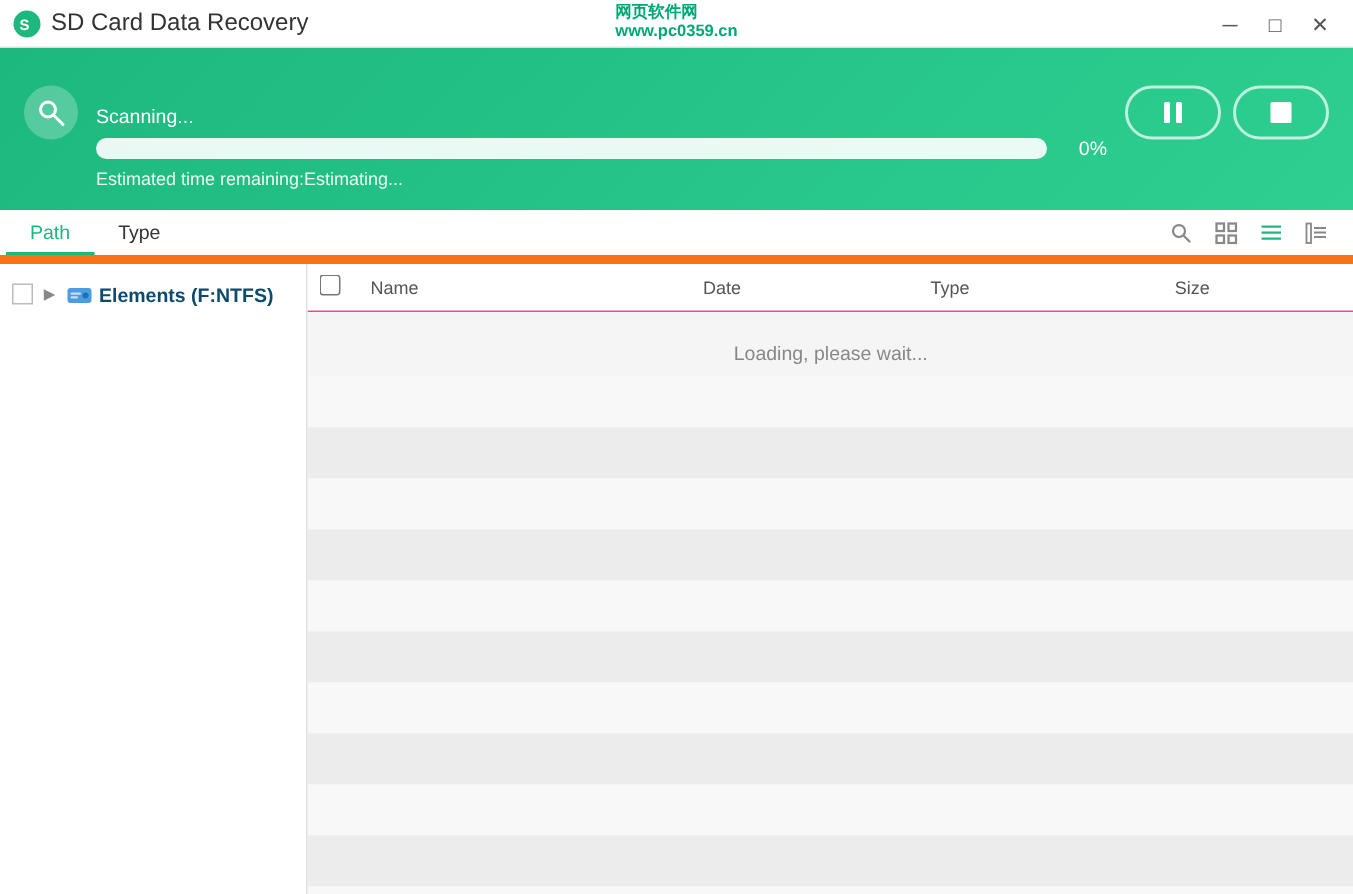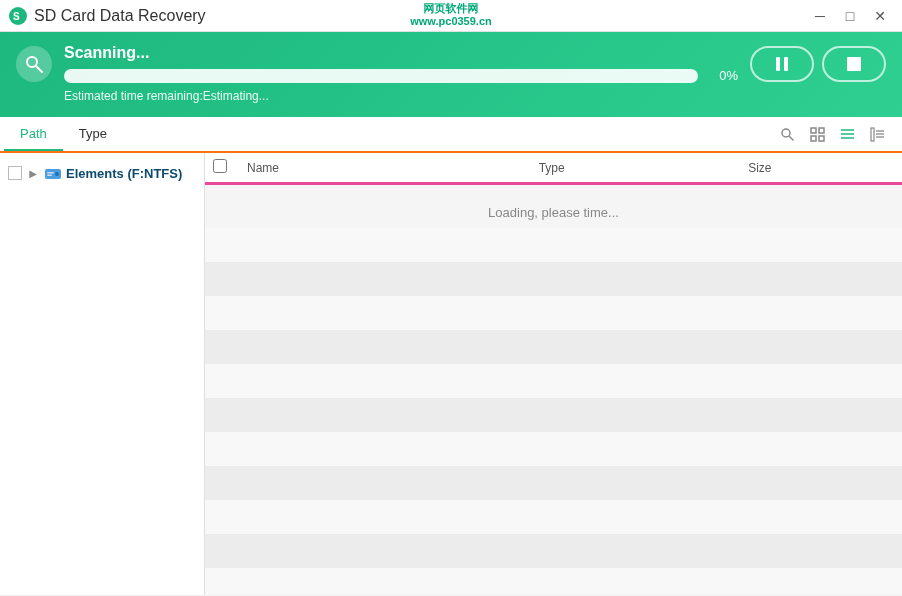--- a/index.html
+++ b/index.html
@@ -35,21 +35,21 @@
     }
     .title-bar-watermark {
       position: absolute;
       top: 2px;
       left: 50%;
       transform: translateX(-50%);
       color: #00a878;
       font-size: 11px;
       font-weight: bold;
       line-height: 1.2;
-      text-align: center;
+      text-align: left;
     }
     .title-bar-controls {
       display: flex;
       gap: 2px;
       margin-left: auto;
     }
     .title-bar-btn {
       width: 28px;
       height: 22px;
       display: flex;
@@ -84,23 +84,24 @@
       justify-content: center;
       color: white;
       font-size: 18px;
       flex-shrink: 0;
     }
     .scan-info {
       flex: 1;
     }
     .scan-title {
       color: white;
-      font-size: 16px;
-      font-weight: 700;
+      font-size: 13px;
+      font-weight: 400;
       margin-bottom: 6px;
+      margin-top: 26px;
     }
     .progress-row {
       display: flex;
       align-items: center;
       gap: 10px;
     }
     .progress-bar-bg {
       flex: 1;
       height: 14px;
       background: rgba(255,255,255,0.9);
@@ -155,21 +156,21 @@
       cursor: pointer;
       opacity: 0.9;
     }
 
     
     .tab-bar {
       height: 36px;
       background: #fff;
       display: flex;
       align-items: stretch;
-      border-bottom: 2px solid #f97316;
+      border-bottom: 6px solid #f97316;
       padding: 0 4px;
     }
     .tab-item {
       padding: 0 16px;
       display: flex;
       align-items: center;
       cursor: pointer;
       font-size: 13px;
       color: #333;
       border-bottom: 2px solid transparent;
@@ -257,21 +258,21 @@
       flex: 1;
       display: flex;
       flex-direction: column;
       overflow: hidden;
     }
     .file-list-header {
       display: flex;
       align-items: center;
       height: 32px;
       background: #fff;
-      border-bottom: 3px solid #ec4899;
+      border-bottom: 1px solid #ec4899;
       padding: 0 8px;
       flex-shrink: 0;
     }
     .file-col-check {
       width: 28px;
       flex-shrink: 0;
     }
     .file-col {
       flex: 1;
       font-size: 12px;
@@ -430,26 +431,27 @@
     </div>
   </div>
 
   <div class="file-list">
 
     <div class="file-list-header">
       <div class="file-col-check">
         <input type="checkbox" style="width: 14px; height: 14px;">
       </div>
       <div class="file-col name">Name</div>
+      <div class="file-col date">Date</div>
       <div class="file-col type">Type</div>
       <div class="file-col size">Size</div>
     </div>
 
     <div class="file-list-body">
-      <div class="loading-text">Loading, please time...</div>
+      <div class="loading-text">Loading, please wait...</div>
       <div class="empty-rows" style="margin-top:8px;">
         <div class="empty-row"></div>
         <div class="empty-row"></div>
         <div class="empty-row"></div>
         <div class="empty-row"></div>
         <div class="empty-row"></div>
         <div class="empty-row"></div>
         <div class="empty-row"></div>
         <div class="empty-row"></div>
         <div class="empty-row"></div>

